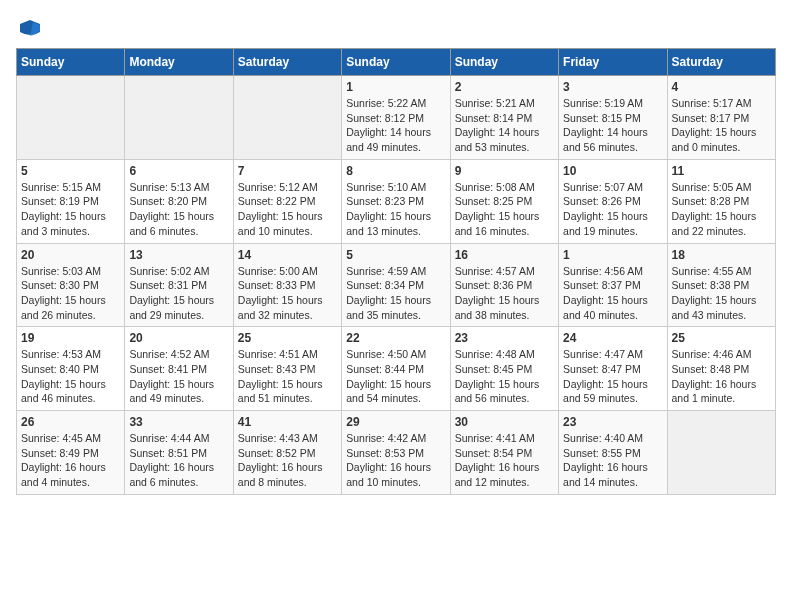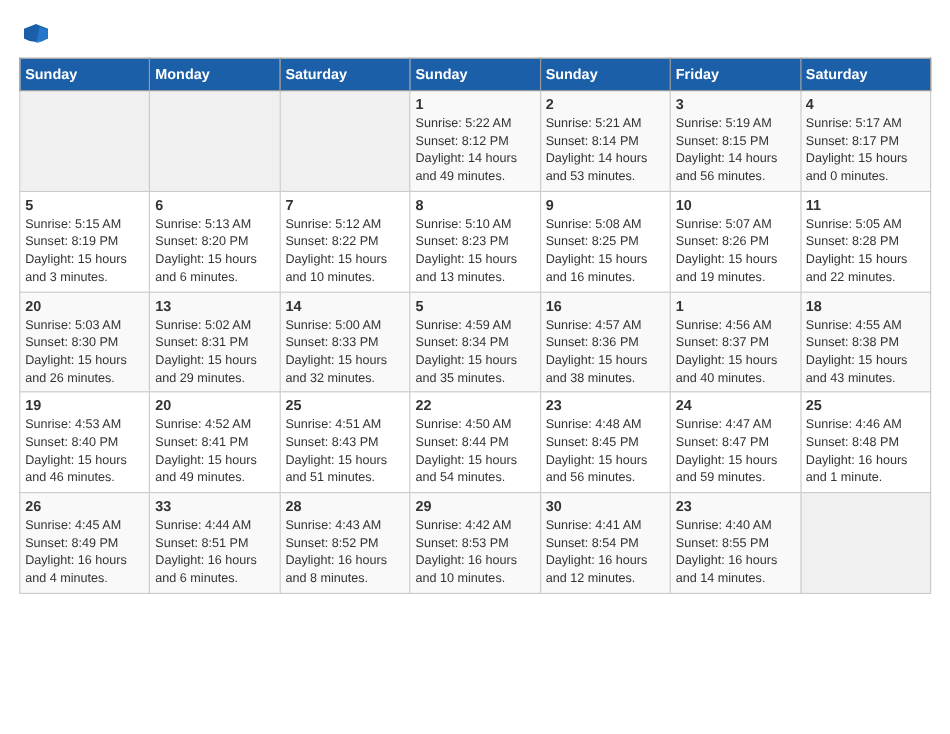--- a/index.html
+++ b/index.html
@@ -233,21 +233,21 @@
       <tr>
         <td>
           <span class="day-number">26</span>
           <div class="cell-content">Sunrise: 4:45 AM<br>Sunset: 8:49 PM<br>Daylight: 16 hours<br>and 4 minutes.</div>
         </td>
         <td>
           <span class="day-number">33</span>
           <div class="cell-content">Sunrise: 4:44 AM<br>Sunset: 8:51 PM<br>Daylight: 16 hours<br>and 6 minutes.</div>
         </td>
         <td>
-          <span class="day-number">28</span>
+          <span class="day-number">41</span>
           <div class="cell-content">Sunrise: 4:43 AM<br>Sunset: 8:52 PM<br>Daylight: 16 hours<br>and 8 minutes.</div>
         </td>
         <td>
           <span class="day-number">29</span>
           <div class="cell-content">Sunrise: 4:42 AM<br>Sunset: 8:53 PM<br>Daylight: 16 hours<br>and 10 minutes.</div>
         </td>
         <td>
           <span class="day-number">30</span>
           <div class="cell-content">Sunrise: 4:41 AM<br>Sunset: 8:54 PM<br>Daylight: 16 hours<br>and 12 minutes.</div>
         </td>

